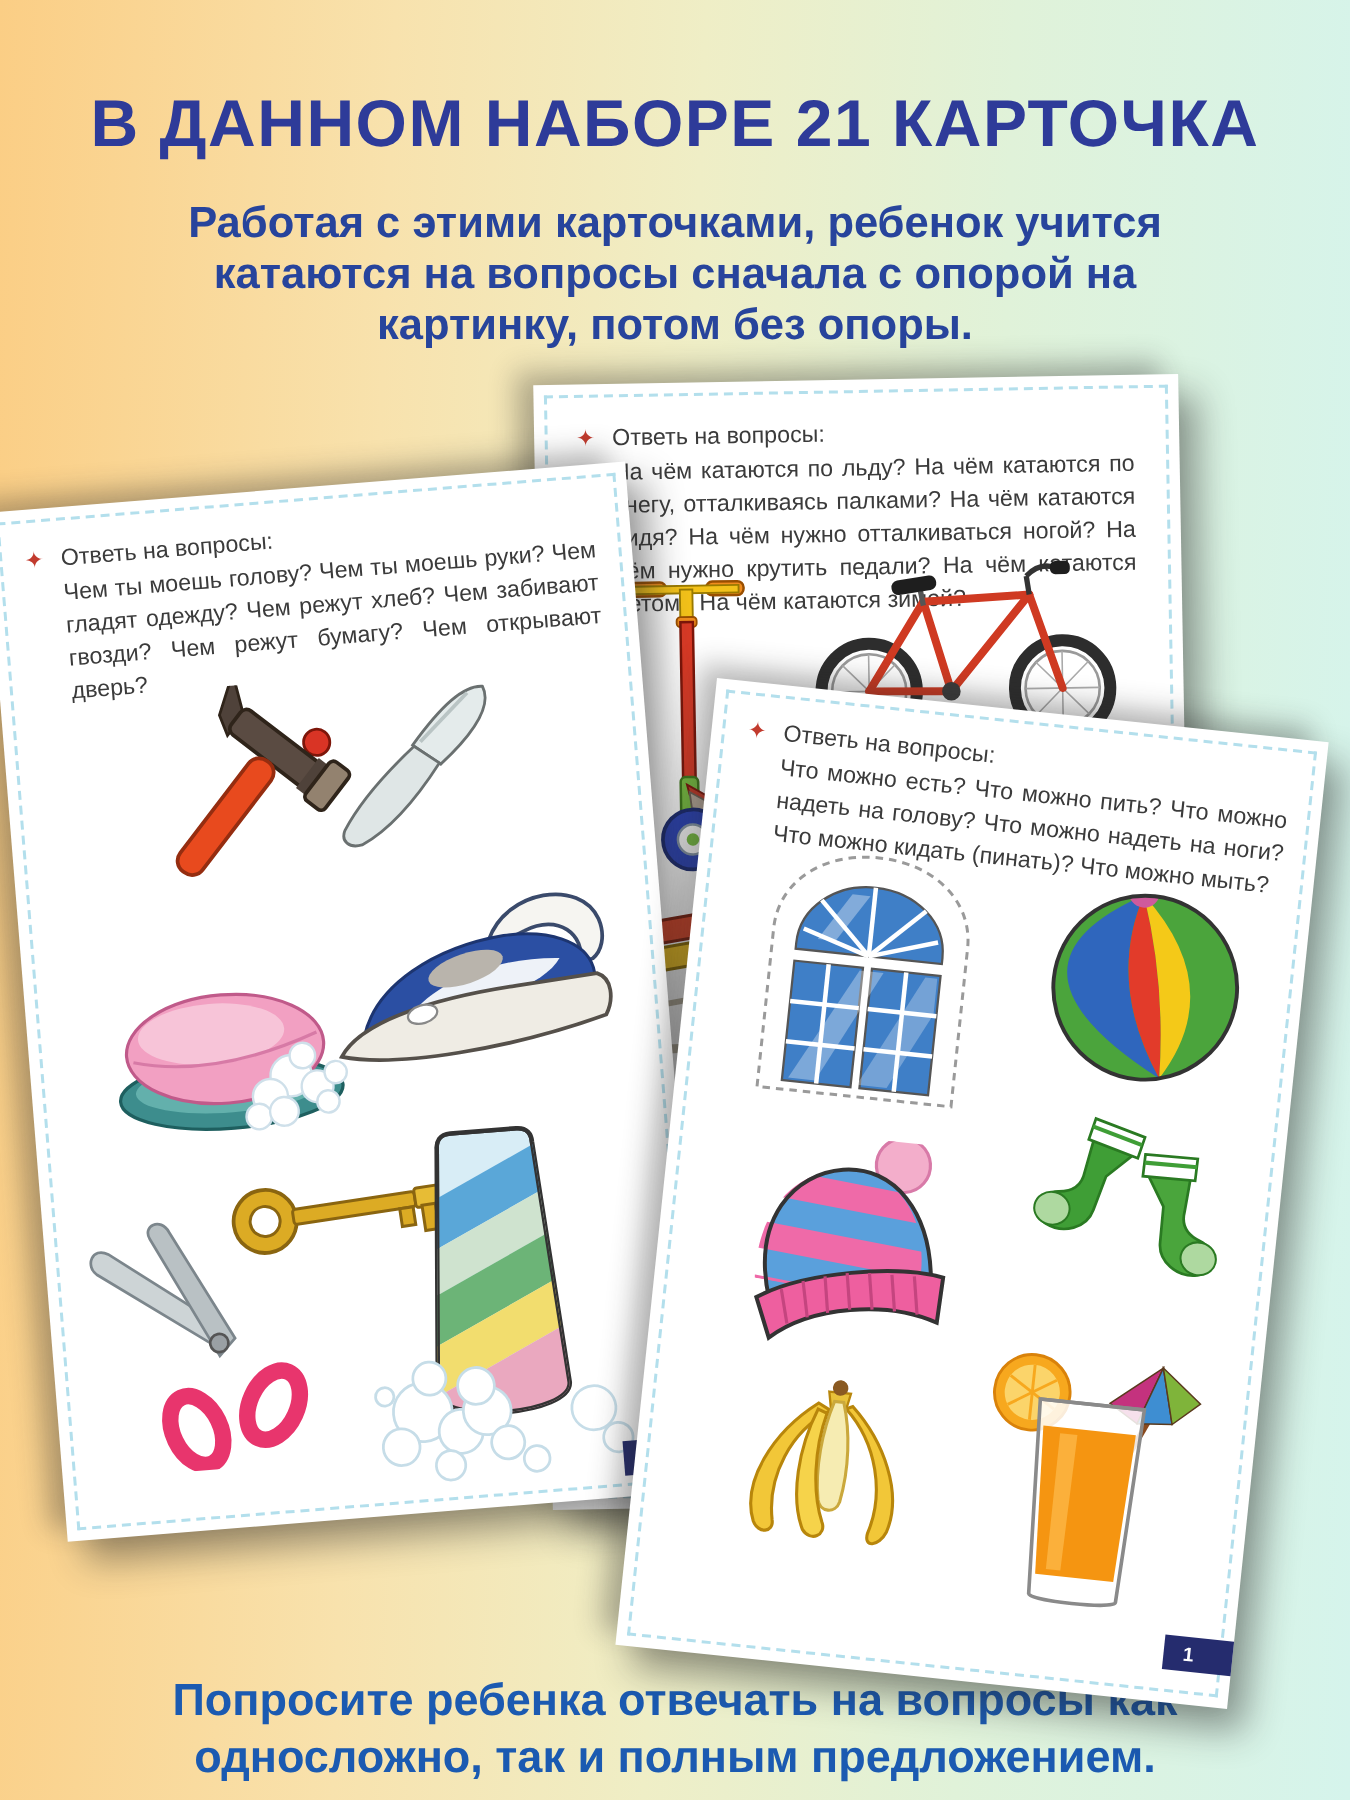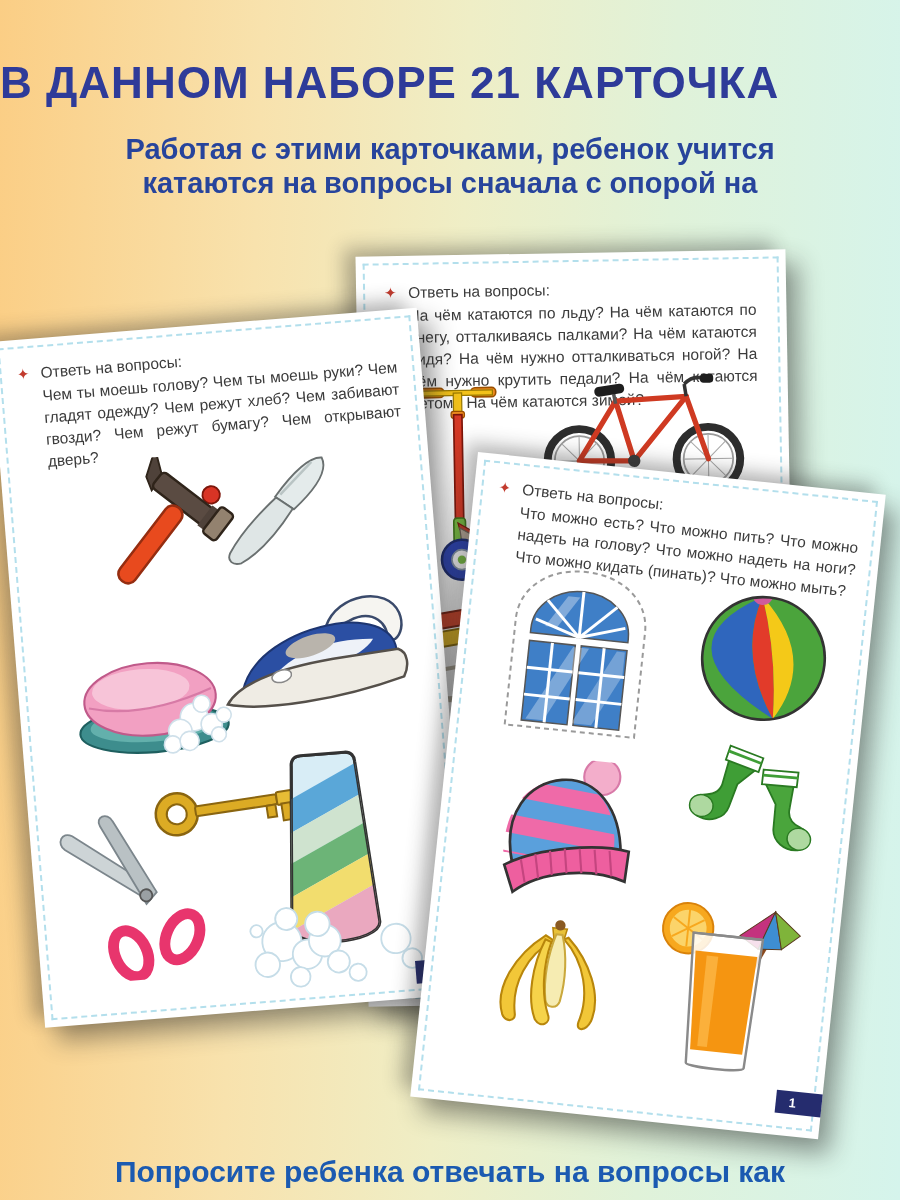--- a/index.html
+++ b/index.html
@@ -2,21 +2,21 @@
 <html><head>
 <meta charset="utf-8">
 <style>
   html,body{margin:0;padding:0;}
   body{
     width:900px;height:1200px;position:relative;overflow:hidden;
     font-family:"Liberation Sans", sans-serif;
     background:linear-gradient(92deg,#fbce85 0%,#f8e2ad 28%,#efeec6 50%,#e0f2d9 72%,#d5f4ec 100%);
   }
   .hdr-title{
-    position:absolute;top:58px;left:0;width:715px;text-align:center;
+    position:absolute;top:58px;left:0;width:900px;text-align:center;
     font-size:44px;font-weight:800;letter-spacing:1px;color:#2e3b99;white-space:nowrap;
   }
   .hdr-sub{
     position:absolute;top:132px;left:0;width:900px;text-align:center;
     font-size:29px;font-weight:700;color:#27449c;line-height:1.18;
   }
   .footer{
     position:absolute;bottom:10px;left:0;width:900px;text-align:center;
     font-size:30px;font-weight:700;color:#1b5ab1;line-height:1.25;
   }
@@ -43,20 +43,21 @@
   .card-left  .badge{right:8px;bottom:14px;}
   .card-front .badge{right:0px;bottom:22px;}
 </style>
 </head>
 <body>
 
 <div class="hdr-title">В ДАННОМ НАБОРЕ 21 КАРТОЧКА</div>
 <div class="hdr-sub">
   <div>Работая с этими карточками, ребенок учится</div>
   <div>катаются на вопросы сначала с опорой на</div>
+  <div>картинку, потом без опоры.</div>
 </div>
 
 <div class="card card-back">
   <div class="cutline"></div>
   <div class="qblock">
     <span class="star">✦</span>
     <div class="qhead">Ответь на вопросы:</div>
     <div class="qtext">На чём катаются по льду? На чём катаются по снегу, отталкиваясь палками? На чём катаются сидя? На чём нужно отталкиваться ногой? На чём нужно крутить педали? На чём катаются летом? На чём катаются зимой?</div>
   </div>
 
@@ -360,13 +361,14 @@
     <path d="M48,70 L112,70 L107,172 L53,172 Z" fill="#f59511"></path>
     <path d="M60,74 L72,74 L70,168 L60,168 Z" fill="#fbb03b"></path>
     <path d="M44,52 L116,52" stroke="#8a8a8a" stroke-width="2.5"></path>
   </svg>
 
   <div class="badge">1</div>
 </div>
 
 <div class="footer">
   <div>Попросите ребенка отвечать на вопросы как</div>
+  <div>односложно, так и полным предложением.</div>
 </div>
 
 </body></html>

